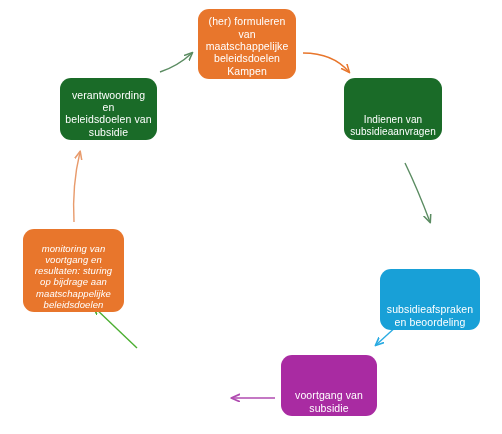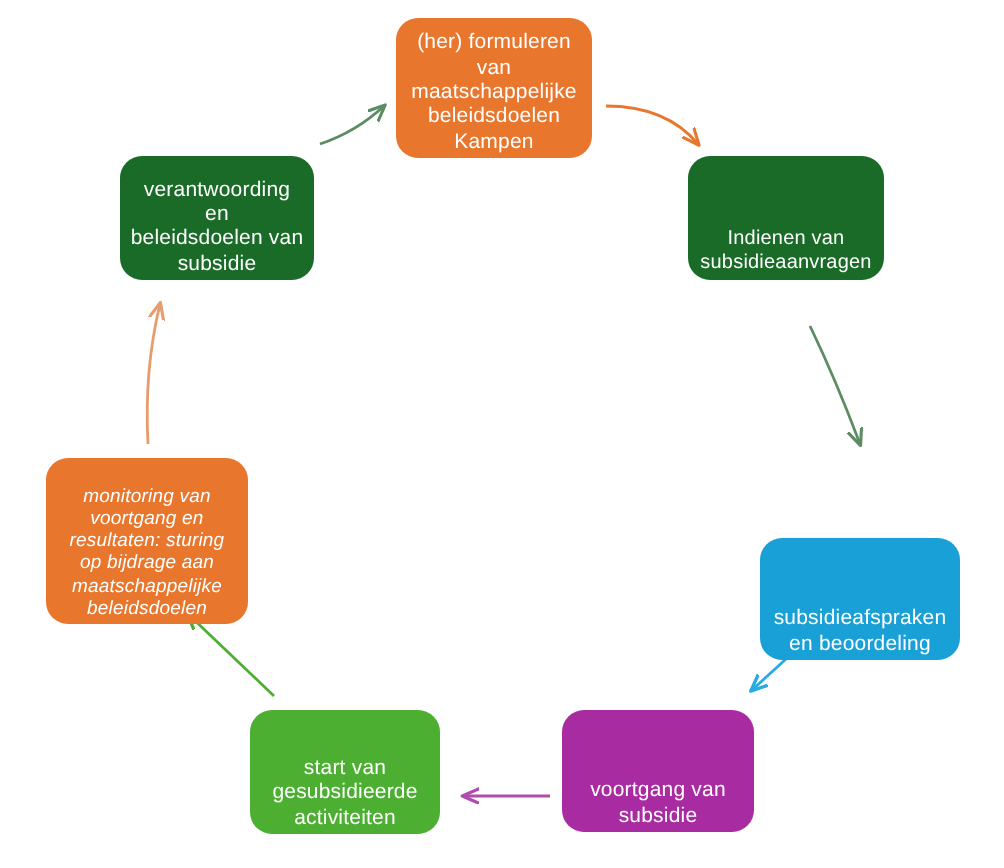--- a/index.html
+++ b/index.html
@@ -140,25 +140,20 @@
   <div class="node" id="node-subsidieafspraken">
     <span class="node-label">subsidieafspraken
 en beoordeling</span>
   </div>
 
   <div class="node" id="node-verlening">
     <span class="node-label">voortgang van
 subsidie</span>
   </div>
 
-  <div class="node" id="node-start">
-    <span class="node-label">start van
-gesubsidieerde
-activiteiten</span>
-  </div>
 
   <div class="node" id="node-monitoring">
     <span class="node-label">monitoring van
 voortgang en
 resultaten: sturing
 op bijdrage aan
 maatschappelijke
 beleidsdoelen</span>
   </div>
 

